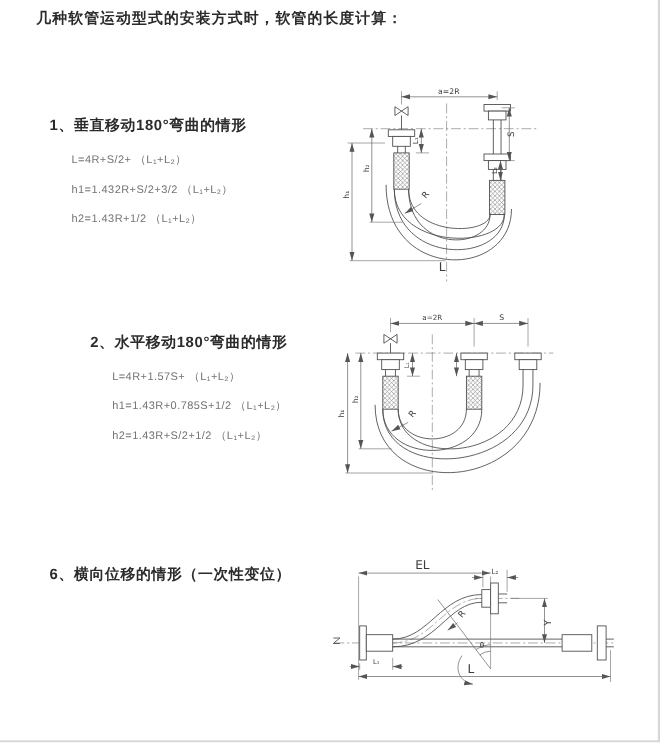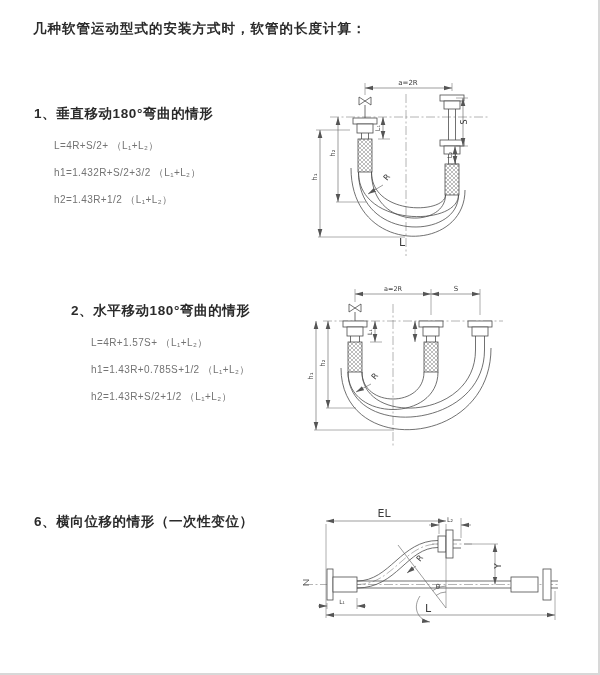--- a/index.html
+++ b/index.html
@@ -4,24 +4,24 @@
 <style>
   html,body{margin:0;padding:0;background:#fff;}
   #page{
     position:relative;width:600px;height:675px;background:#ffffff;
     font-family:"Liberation Sans","DejaVu Sans",sans-serif;
     color:#2e2e2e;overflow:hidden;
     border-right:2px solid #d8d8d8;border-bottom:2px solid #d8d8d8;
     box-sizing:border-box;
   }
   .doc-title{
-    position:absolute;left:33px;top:20px;
+    position:absolute;left:33px;top:8px;
     font-size:13.5px;font-weight:bold;letter-spacing:1px;color:#2b2b2b;
   }
-  .section{position:absolute;left:34px;}
+  .section{position:absolute;left:45px;}
   .section .heading{
     font-size:13.5px;font-weight:bold;letter-spacing:0.6px;color:#2b2b2b;
   }
   .section .formulas{margin:9px 0 0 20px;}
   .section .formulas .fline{
     font-size:10px;font-weight:500;letter-spacing:0.4px;
     height:27px;line-height:27px;color:#737373;white-space:nowrap;
   }
   #s1{top:105px;} #s2{top:302px;margin-left:37px;} #s3{top:513px;}
   .dwg{position:absolute;}

